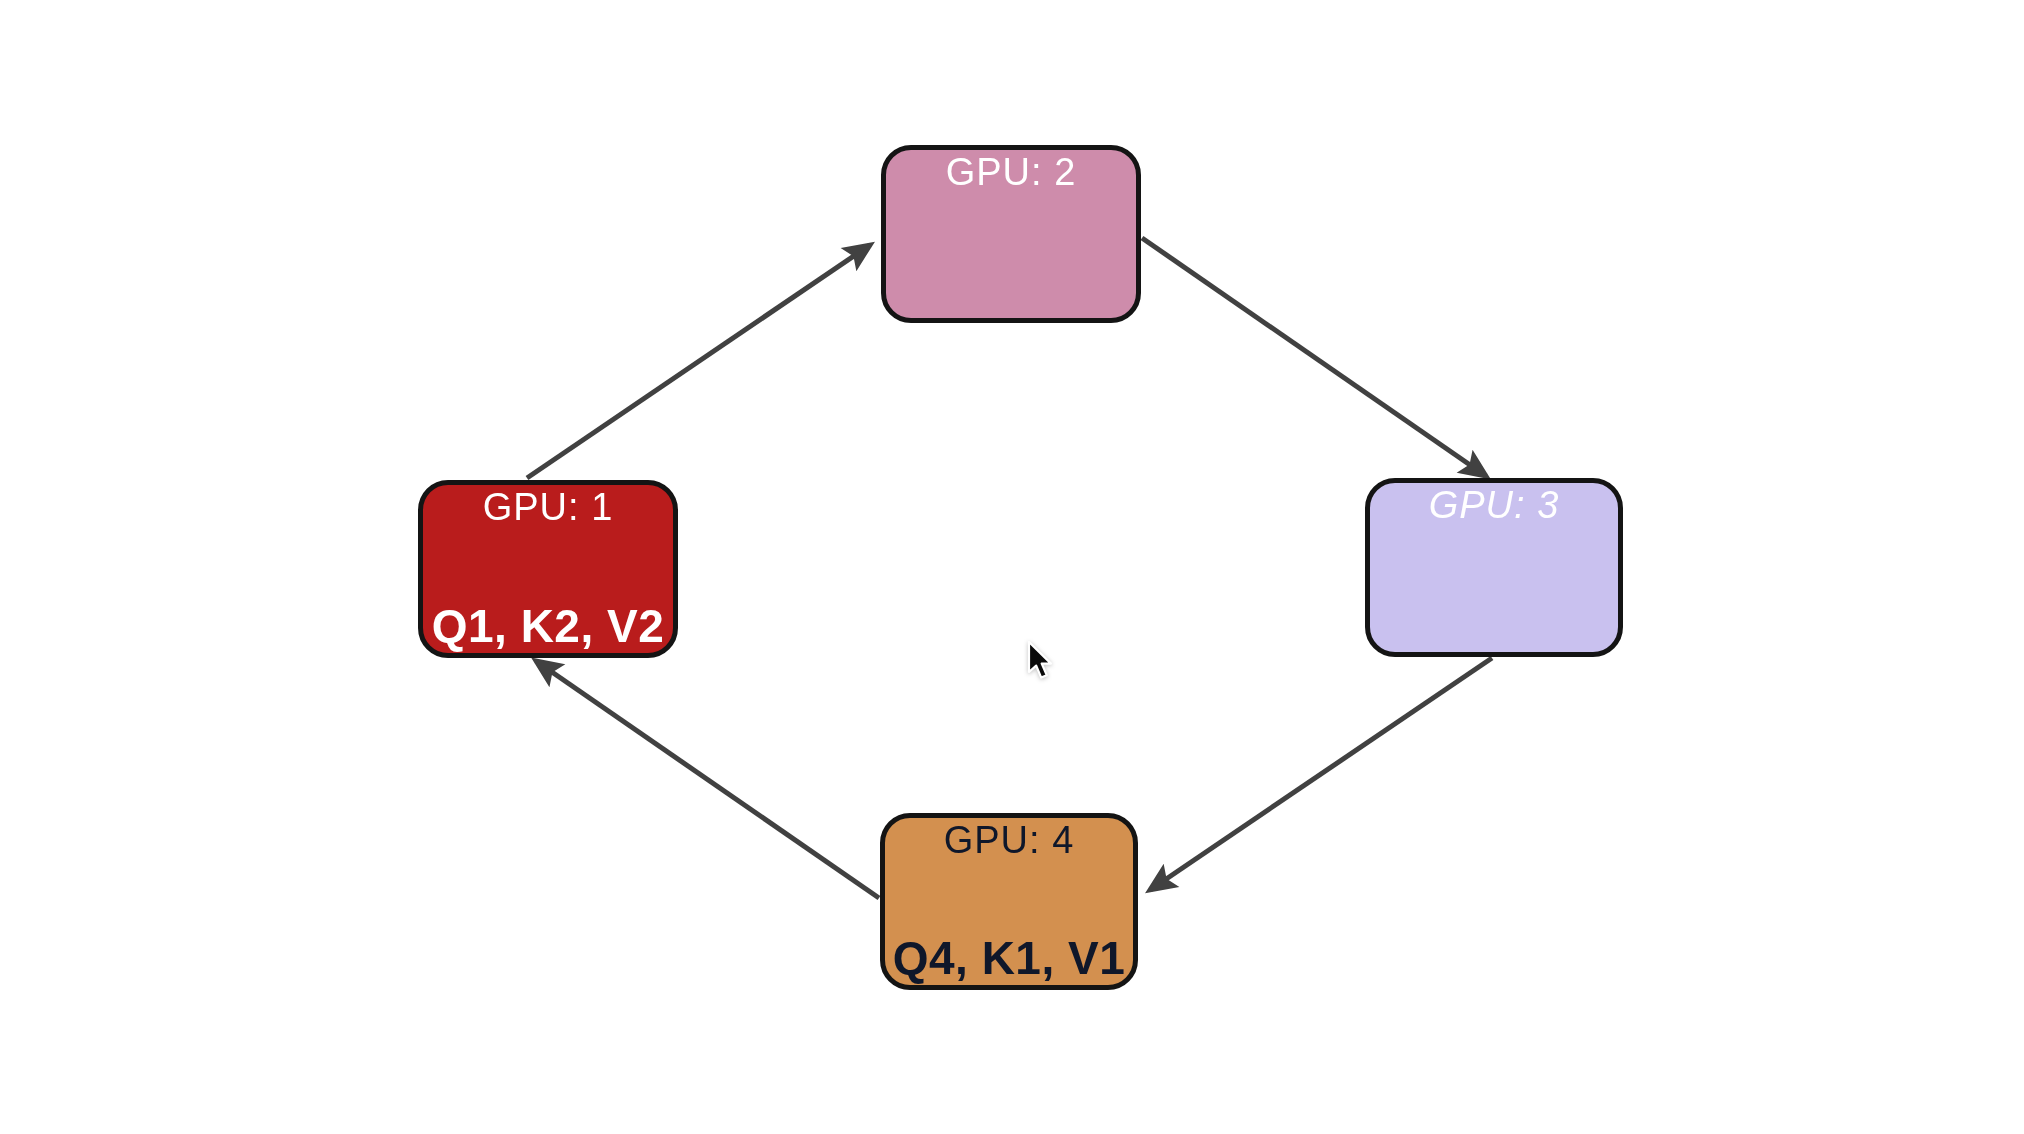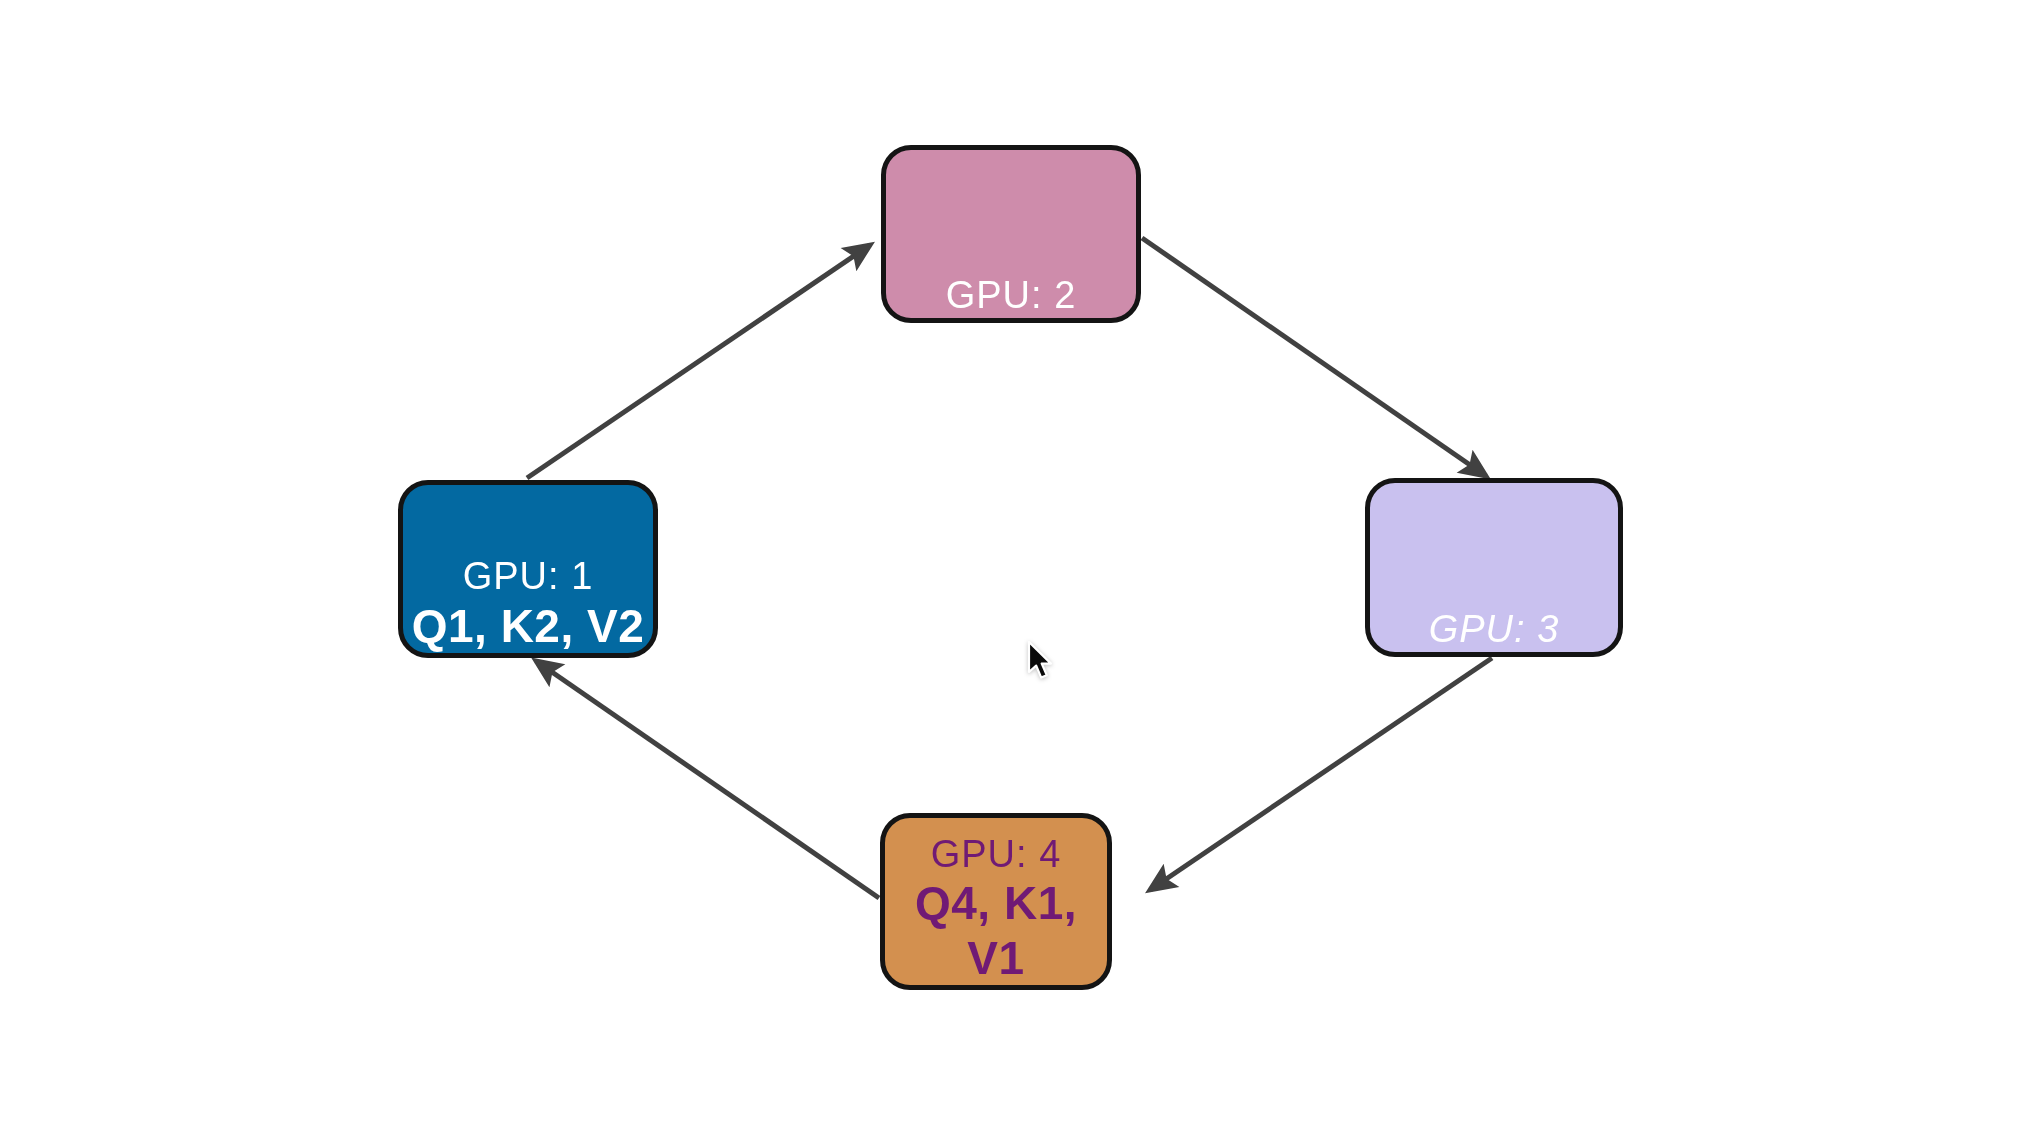--- a/index.html
+++ b/index.html
@@ -24,21 +24,21 @@
     pointer-events: none;
   }
   .gpu-node {
     position: absolute;
     box-sizing: border-box;
     border: 5px solid #141414;
     border-radius: 30px;
     display: flex;
     flex-direction: column;
     align-items: center;
-    justify-content: flex-end;
+    justify-content: space-between;
     color: #ffffff;
     text-align: center;
     line-height: 1.18;
   }
   .gpu-node .node-title {
     font-size: 38px;
     font-weight: 400;
     letter-spacing: 1px;
   }
   .gpu-node .node-sub {
@@ -66,34 +66,34 @@
       </marker>
     </defs>
     <g id="edge-group">
         <line x1="527" y1="478" x2="870" y2="245" stroke="#414141" stroke-width="5" marker-end="url(#arrowhead)"></line>
         <line x1="1142" y1="238" x2="1486" y2="476" stroke="#414141" stroke-width="5" marker-end="url(#arrowhead)"></line>
         <line x1="1492" y1="658" x2="1150" y2="890" stroke="#414141" stroke-width="5" marker-end="url(#arrowhead)"></line>
         <line x1="879" y1="898" x2="536" y2="661" stroke="#414141" stroke-width="5" marker-end="url(#arrowhead)"></line>
       </g>
   </svg>
 
-  <div class="gpu-node" id="node-gpu1" style="left: 398px; top: 480px; width: 260px; height: 178px; background: #0369a1; border-color: rgb(20, 20, 20); color: rgb(255, 255, 255);">
+  <div class="gpu-node" id="node-gpu1" style="left: 418px; top: 480px; width: 260px; height: 178px; background: #b91c1c; border-color: rgb(20, 20, 20); color: rgb(255, 255, 255);">
     <div class="node-title">GPU: 1</div>
     <div class="node-sub">Q1, K2, V2</div>
   </div>
 
   <div class="gpu-node" id="node-gpu2" style="left: 881px; top: 145px; width: 260px; height: 178px; background: rgb(206, 140, 171); border-color: rgb(20, 20, 20); color: rgb(255, 255, 255);">
     <div class="node-title">GPU: 2</div>
   </div>
 
   <div class="gpu-node" id="node-gpu3" style="left: 1365px; top: 478px; width: 258px; height: 179px; background: rgb(201, 193, 239); border-color: rgb(20, 20, 20); color: rgb(255, 255, 255); font-style: italic;">
     <div class="node-title">GPU: 3</div>
   </div>
 
-  <div class="gpu-node" id="node-gpu4" style="left: 880px; top: 813px; width: 232px; height: 177px; background: rgb(211, 144, 79); border-color: rgb(20, 20, 20); color: #701a75;">
+  <div class="gpu-node" id="node-gpu4" style="left: 880px; top: 813px; width: 258px; height: 177px; background: rgb(211, 144, 79); border-color: rgb(20, 20, 20); color: #0f172a;">
     <div class="node-title">GPU: 4</div>
     <div class="node-sub">Q4, K1, V1</div>
   </div>
 
   <svg id="cursor" viewBox="0 0 30 44" style="left: 1027px; top: 641px;">
     <polygon points="2,1 2,31 9.2,24.6 14.2,36.6 19.8,34.2 14.7,22.6 24,22.6" fill="#0a0a0a" stroke="#ffffff" stroke-width="2.2" stroke-linejoin="round"></polygon>
   </svg>
 
 </div>
 

